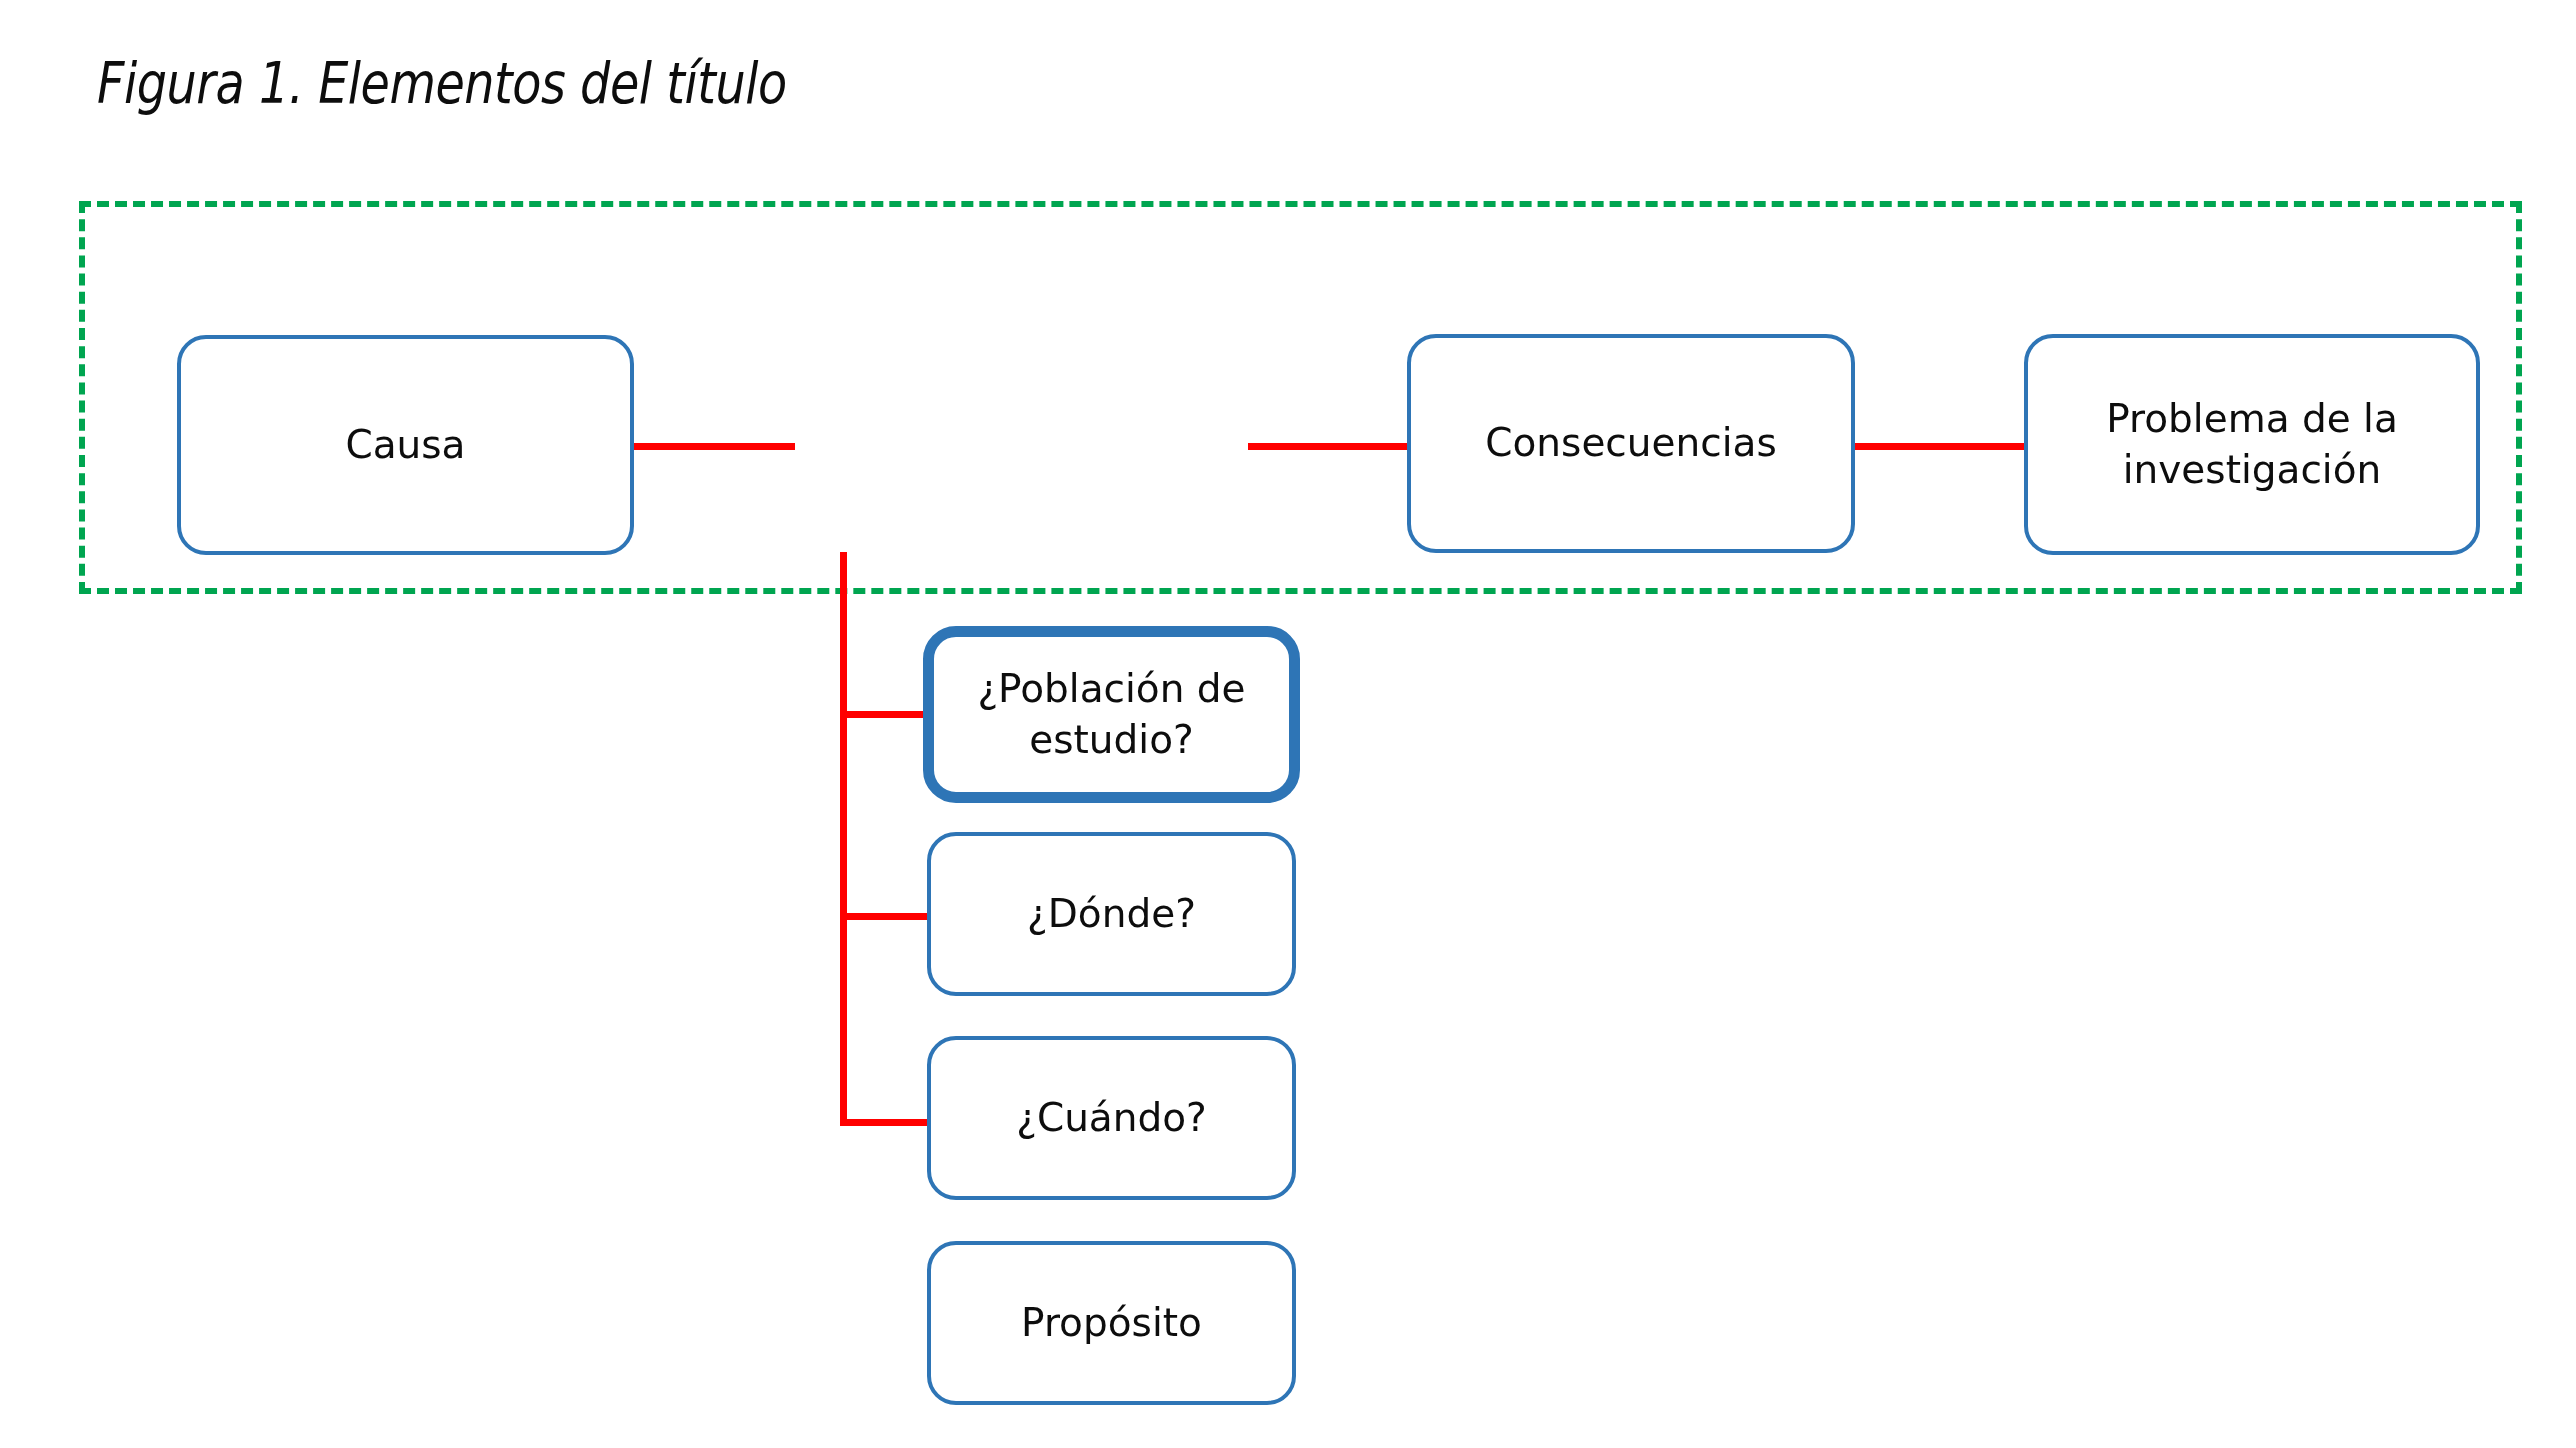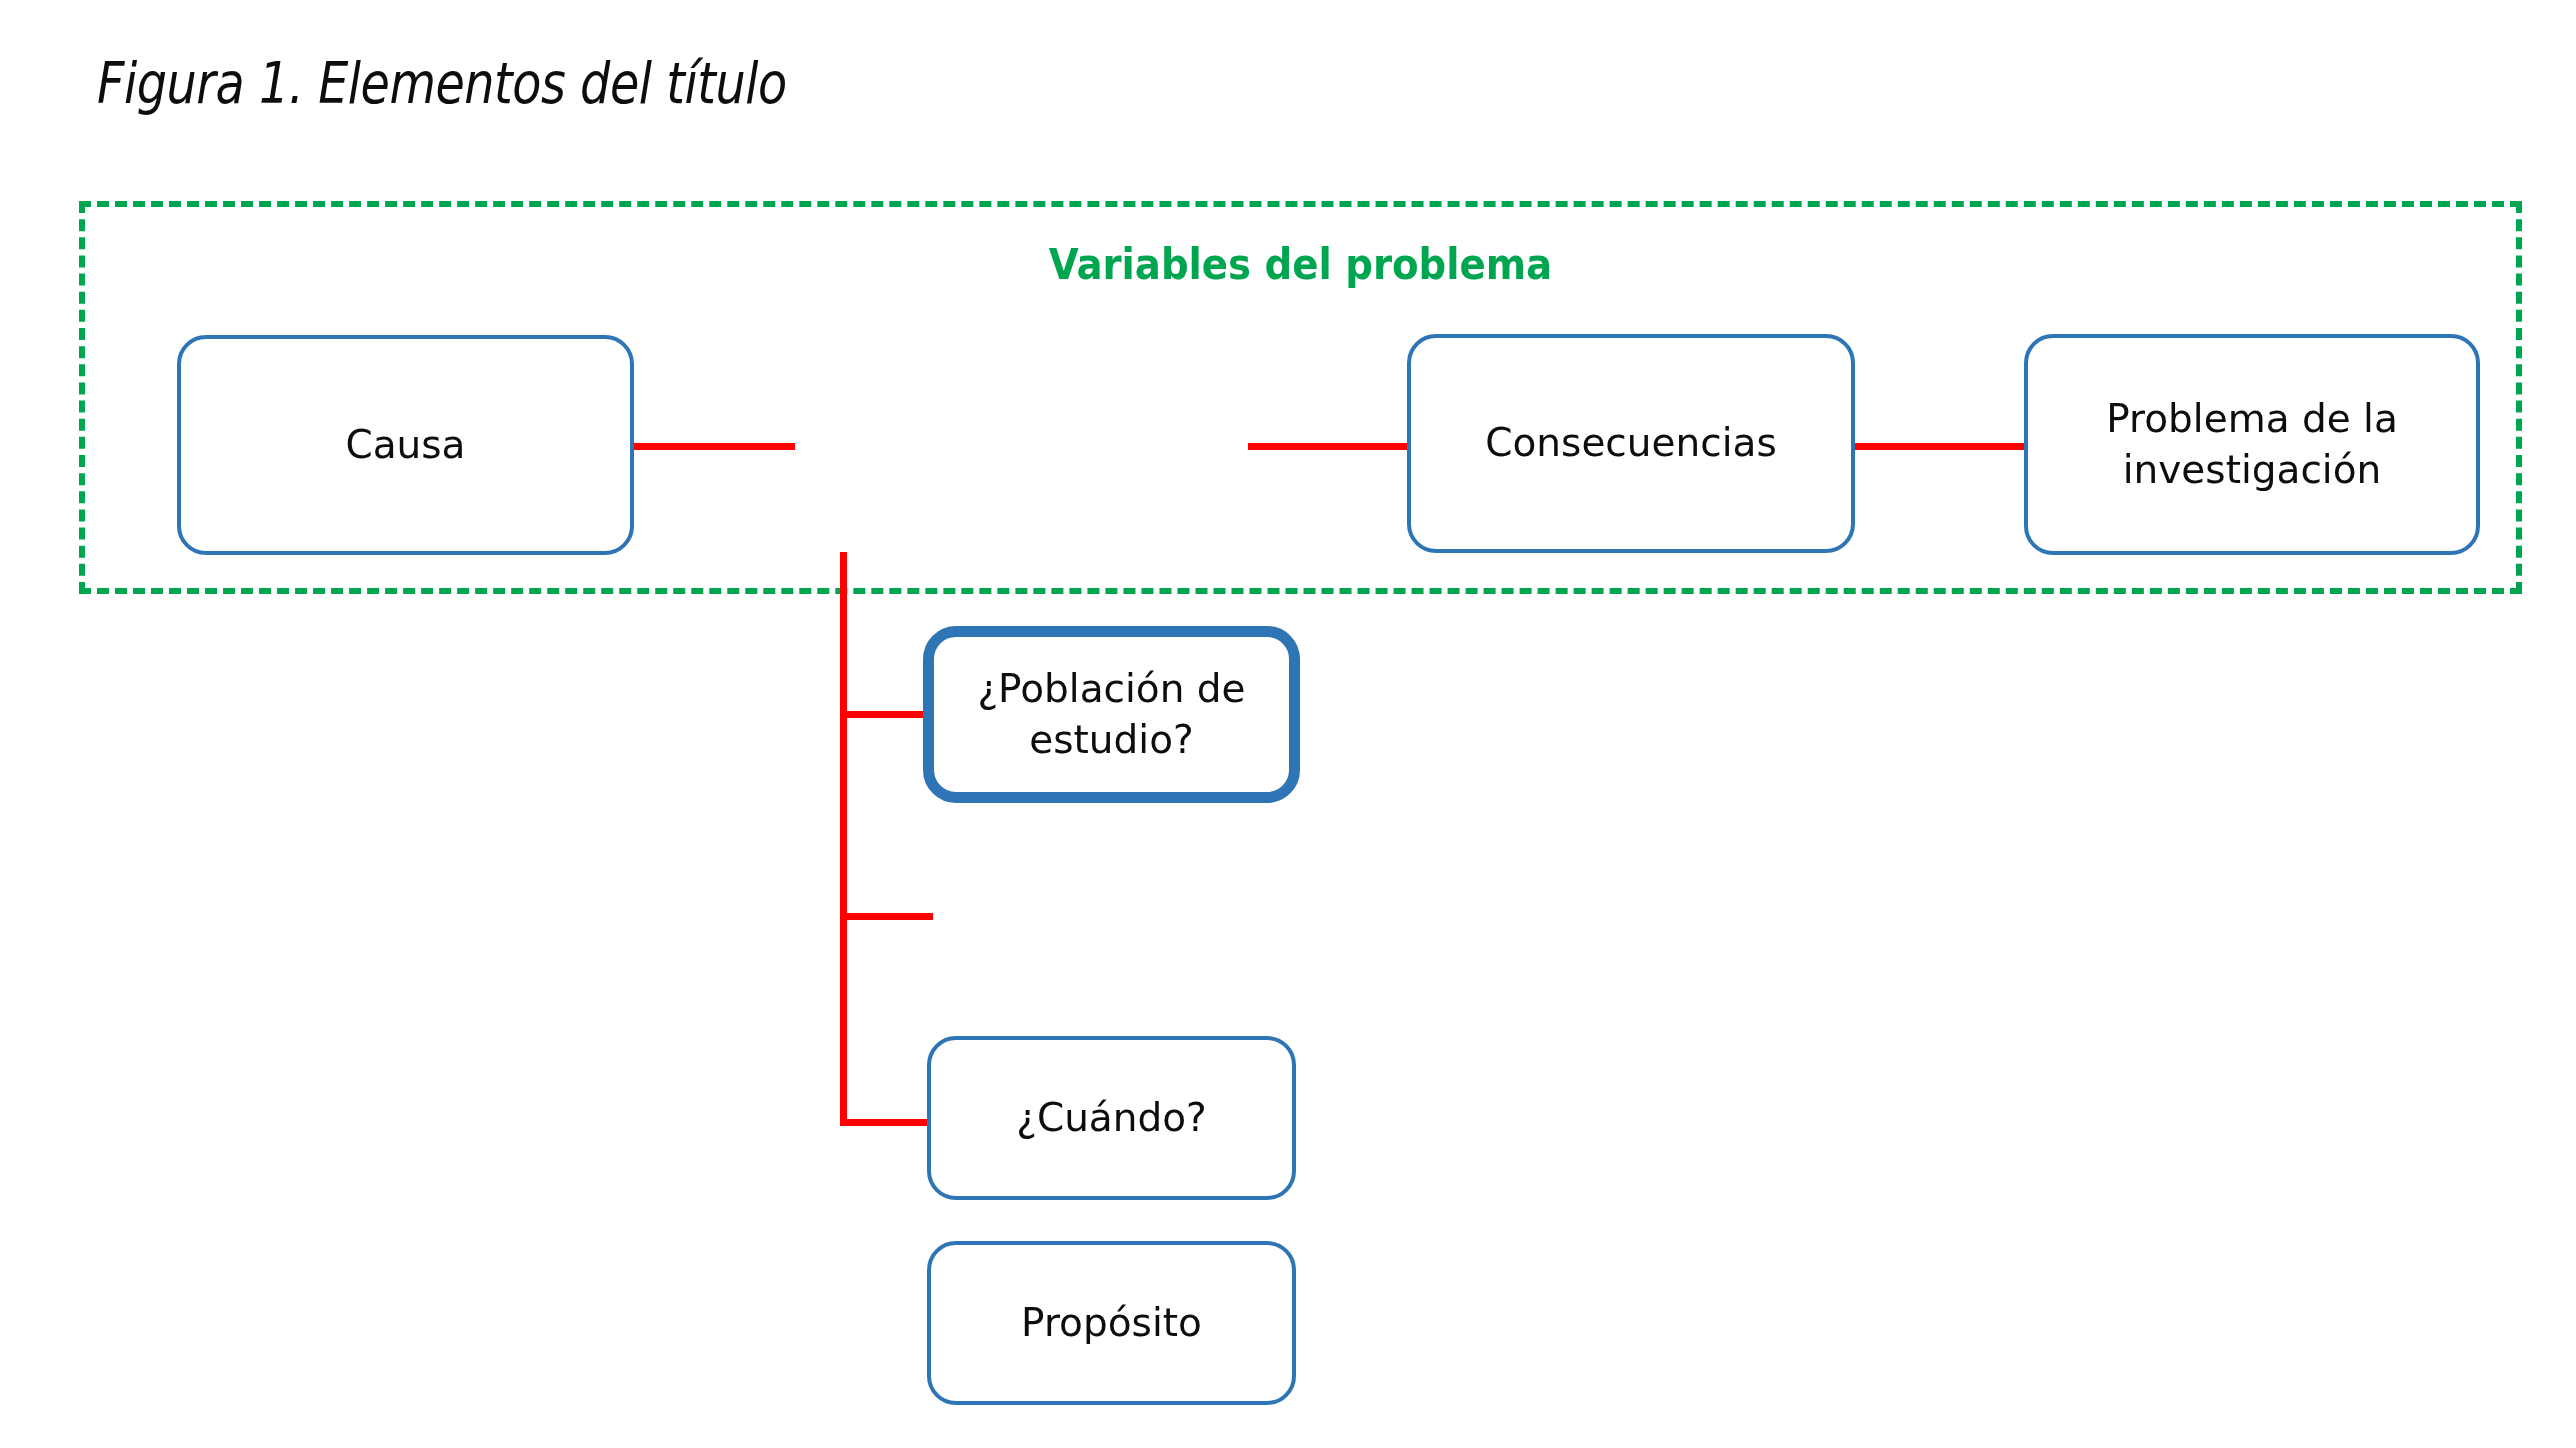--- a/index.html
+++ b/index.html
@@ -57,21 +57,20 @@
   .conn-v{width:6.8px;}
 </style>
 </head>
 <body>
 
 <div id="stage">
 
   <div class="fig-title">Figura 1. Elementos del título</div>
 
   <div class="group-box"></div>
-  <div class="group-label">Variables del problema</div>
 
   <div class="conn conn-h" style="left:621px;top:443px;width:174px;"></div>
 
   <div class="conn conn-h" style="left:1248px;top:443px;width:166px;"></div>
 
   <div class="conn conn-h" style="left:1849px;top:443px;width:182px;"></div>
 
   <div class="conn conn-v" style="left:840px;top:552px;height:574px;"></div>
 
   <div class="conn conn-h" style="left:840px;top:711px;width:93px;"></div>
@@ -92,20 +91,23 @@
   <div class="node" style="left:2024px;top:334px;width:456px;height:221px;">
     <span>Problema de la
 investigación</span>
   </div>
 
   <div class="node thick" style="left:923px;top:626px;width:377px;height:177px;">
     <span>¿Población de
 estudio?</span>
   </div>
 
+  <div class="node" style="left:927px;top:832px;width:369px;height:164px;">
+    <span>¿Dónde?</span>
+  </div>
 
   <div class="node" style="left:927px;top:1036px;width:369px;height:164px;">
     <span>¿Cuándo?</span>
   </div>
 
   <div class="node" style="left:927px;top:1241px;width:369px;height:164px;">
     <span>Propósito</span>
   </div>
 
 </div>

